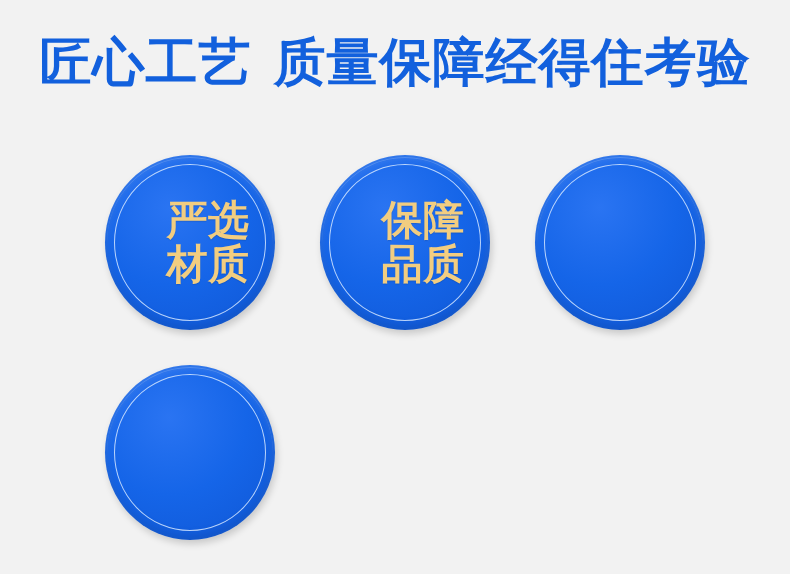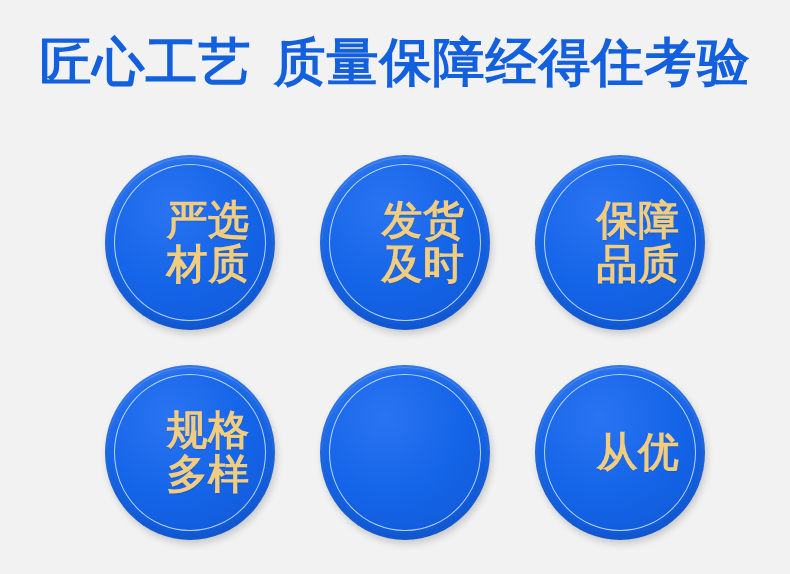--- a/index.html
+++ b/index.html
@@ -131,46 +131,33 @@
 
   <div class="badge-grid">
 
     <div class="badge">
       <div class="badge-text">
         <span class="badge-line">严选</span>
         <span class="badge-line">材质</span>
       </div>
     </div>
 
-    <div class="badge">
-      <div class="badge-text">
-        <span class="badge-line">发货</span>
-        <span class="badge-line">及时</span>
-      </div>
-    </div>
 
     <div class="badge">
       <div class="badge-text">
         <span class="badge-line">保障</span>
         <span class="badge-line">品质</span>
       </div>
     </div>
 
+
     <div class="badge">
       <div class="badge-text">
-        <span class="badge-line">规格</span>
-        <span class="badge-line">多样</span>
       </div>
     </div>
 
     <div class="badge">
       <div class="badge-text">
       </div>
     </div>
 
-    <div class="badge">
-      <div class="badge-text">
-        <span class="badge-line">从优</span>
-      </div>
-    </div>
-
   </div>
 </div>
 
 </body></html>

